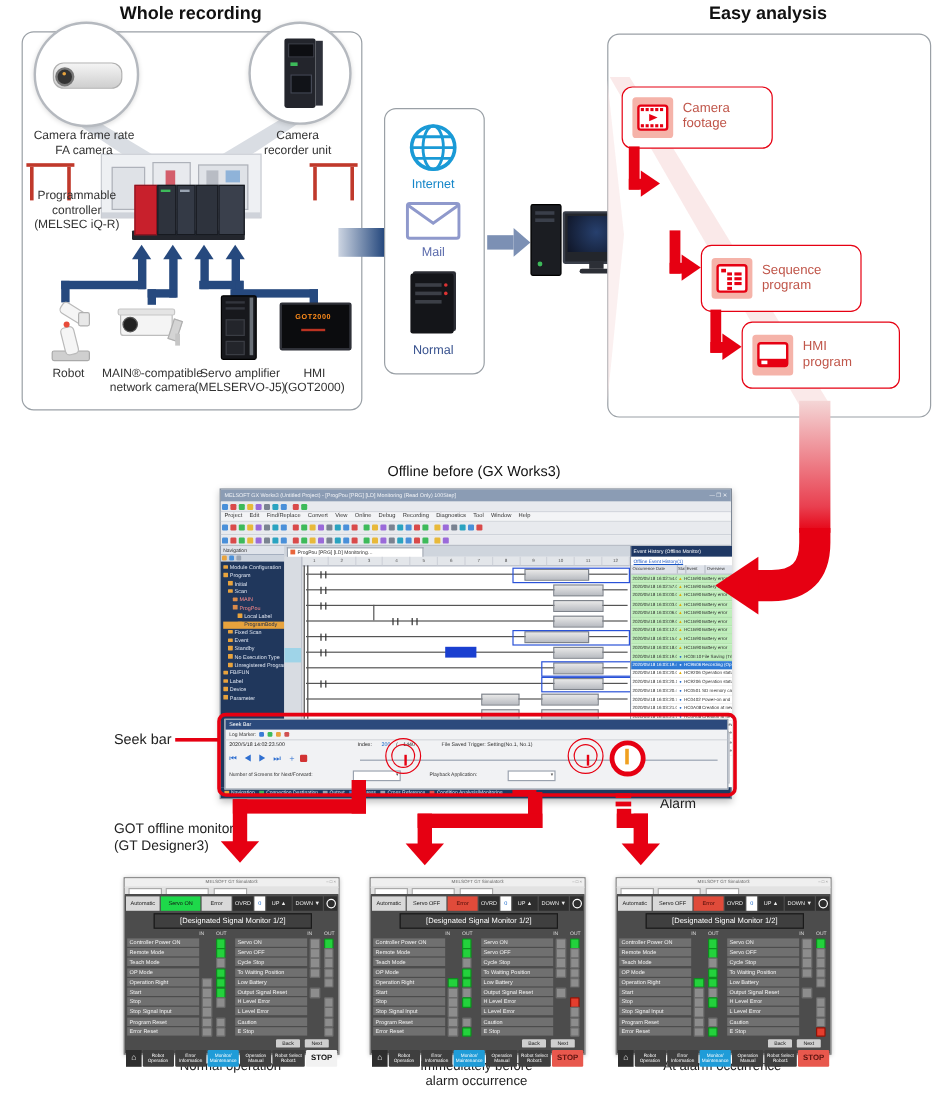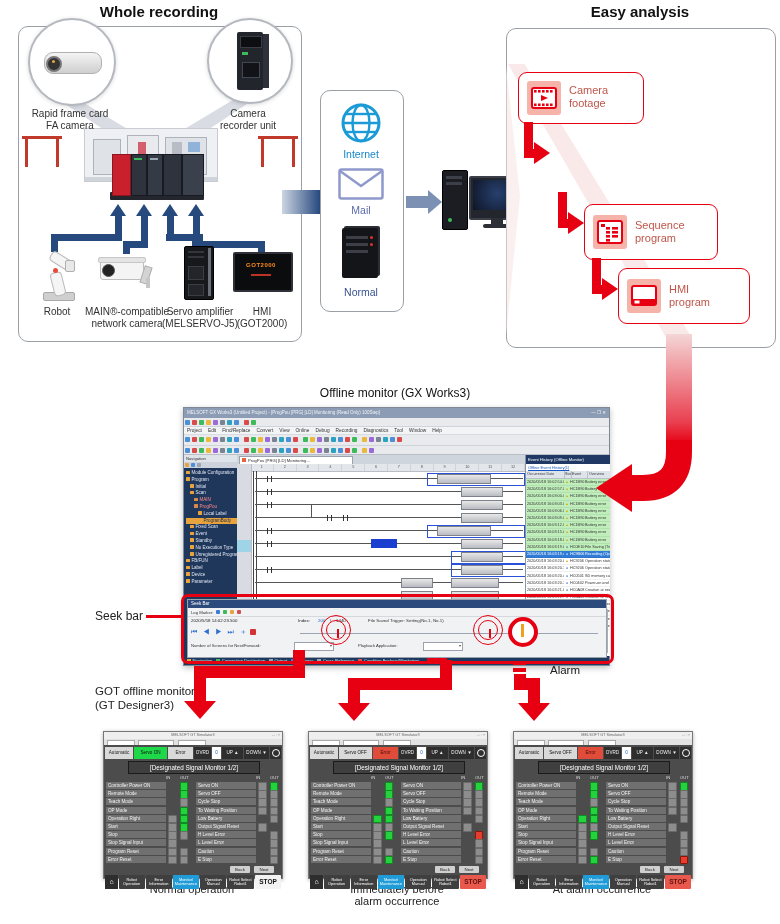--- a/index.html
+++ b/index.html
@@ -89,28 +89,33 @@
   </div>
   <div class="abs" style="left:207px;top:18px;width:82px;height:82px;border-radius:50%;background:#fff;border:2px solid #b5b9bf;box-shadow:0 1px 4px rgba(0,0,0,.15);overflow:hidden;z-index:1;">
     <div class="abs" style="left:28px;top:12px;width:26px;height:58px;background:#23252c;border-radius:2px;">
       <div class="abs" style="left:3px;top:4px;width:20px;height:10px;background:#0d0e12;border:1px solid #3a3d46;"></div>
       <div class="abs" style="left:5px;top:20px;width:6px;height:3px;background:#3dba5a;"></div>
       <div class="abs" style="left:5px;top:30px;width:16px;height:14px;background:#111318;border:1px solid #444855;"></div>
     </div>
     <div class="abs" style="left:54px;top:14px;width:6px;height:54px;background:#2e313a;"></div>
   </div>
   <div class="abs ctr" style="left:10px;top:108px;width:120px;font-size:10px;line-height:12px;z-index:1;">
-    <div>Rapid frame card</div>
+    <div>Camera frame rate</div>
     <div>FA camera</div>
   </div>
   <div class="abs ctr" style="left:188px;top:108px;width:120px;font-size:10px;line-height:12px;z-index:1;">
     <div>Camera</div>
     <div>recorder unit</div>
   </div>
 
+  <div class="abs ctr" style="left:18px;top:158px;width:92px;font-size:10px;line-height:12px;">
+    <div>Programmable</div>
+    <div>controller</div>
+    <div>(MELSEC iQ-R)</div>
+  </div>
   <div class="abs" style="left:110px;top:152px;width:94px;height:50px;">
     <div class="abs" style="left:0;top:40px;width:94px;height:8px;background:#23262d;border-radius:1px;"></div>
     <div class="abs" style="left:2px;top:2px;width:17px;height:40px;background:#c8202c;border:1px solid #8f1420;"></div>
     <div class="abs" style="left:21px;top:2px;width:14px;height:40px;background:#2e333d;border:1px solid #171a20;"></div>
     <div class="abs" style="left:37px;top:2px;width:14px;height:40px;background:#343a46;border:1px solid #171a20;"></div>
     <div class="abs" style="left:53px;top:2px;width:17px;height:40px;background:#2e333d;border:1px solid #171a20;"></div>
     <div class="abs" style="left:72px;top:2px;width:20px;height:40px;background:#3a404c;border:1px solid #171a20;"></div>
     <div class="abs" style="left:24px;top:6px;width:8px;height:2px;background:#3dba5a;"></div>
     <div class="abs" style="left:40px;top:6px;width:8px;height:2px;background:#9aa4b2;"></div>
   </div>
@@ -292,21 +297,21 @@
         <div>program</div>
       </div>
   </div>
 
   <div class="abs" style="left:666px;top:334px;width:26px;height:110px;background:linear-gradient(#f4d6d6,#e94050 80%,#e60012);z-index:3;"></div>
   <svg class="abs" style="left:596px;top:440px;z-index:3;" width="100" height="80" viewBox="0 0 100 80">
     <path d="M83,0 V12 Q83,48 47,48 H34" fill="none" stroke="#e60012" stroke-width="26"></path>
     <polygon points="36,24 36,72 0,48" fill="#e60012"></polygon>
   </svg>
 
-  <div class="abs ctr" style="left:245px;top:386px;width:300px;font-size:12px;color:#111;">Offline monitor (GX Works3)</div>
+  <div class="abs ctr" style="left:245px;top:386px;width:300px;font-size:12px;color:#111;">Offline before (GX Works3)</div>
 
   <div id="gx">
     <div class="gx-titlebar">
       <span>MELSOFT GX Works3 (Untitled Project) - [ProgPou [PRG] [LD] Monitoring (Read Only) 100Step]</span>
       <span class="abs" style="right:3px;top:0;">—  ❐  ✕</span>
     </div>
     <div class="gx-row" style="top:10px;height:9px;background:#e8eaee;border-bottom:.5px solid #cfd3da;" id="gx-qat"><span class="tbicon" style="background: rgb(74, 144, 217);"></span><span class="tbicon" style="background: rgb(217, 74, 74);"></span><span class="tbicon" style="background: rgb(61, 186, 90);"></span><span class="tbicon" style="background: rgb(232, 185, 58);"></span><span class="tbicon" style="background: rgb(154, 106, 217);"></span><span class="tbicon" style="background: rgb(122, 131, 145);"></span><span class="tbicon" style="background: rgb(42, 163, 192);"></span><span class="tbicon" style="background: rgb(74, 144, 217); margin-right: 4px;"></span><span class="tbicon" style="background: rgb(217, 74, 74);"></span><span class="tbicon" style="background: rgb(61, 186, 90);"></span></div>
     <div class="gx-row" style="top:19px;height:8px;background:#f3f4f6;border-bottom:.5px solid #d8dbe0;" id="gx-menu"><span class="menu-item">Project</span><span class="menu-item">Edit</span><span class="menu-item">Find/Replace</span><span class="menu-item">Convert</span><span class="menu-item">View</span><span class="menu-item">Online</span><span class="menu-item">Debug</span><span class="menu-item">Recording</span><span class="menu-item">Diagnostics</span><span class="menu-item">Tool</span><span class="menu-item">Window</span><span class="menu-item">Help</span></div>
     <div class="gx-row" style="top:27px;height:11px;background:#e8eaee;border-bottom:.5px solid #cfd3da;" id="gx-tb1"><span class="tbicon" style="background: rgb(74, 144, 217);"></span><span class="tbicon" style="background: rgb(217, 74, 74);"></span><span class="tbicon" style="background: rgb(61, 186, 90);"></span><span class="tbicon" style="background: rgb(232, 185, 58);"></span><span class="tbicon" style="background: rgb(154, 106, 217);"></span><span class="tbicon" style="background: rgb(122, 131, 145);"></span><span class="tbicon" style="background: rgb(42, 163, 192);"></span><span class="tbicon" style="background: rgb(74, 144, 217); margin-right: 4px;"></span><span class="tbicon" style="background: rgb(217, 74, 74);"></span><span class="tbicon" style="background: rgb(61, 186, 90);"></span><span class="tbicon" style="background: rgb(232, 185, 58);"></span><span class="tbicon" style="background: rgb(154, 106, 217);"></span><span class="tbicon" style="background: rgb(122, 131, 145);"></span><span class="tbicon" style="background: rgb(42, 163, 192);"></span><span class="tbicon" style="background: rgb(74, 144, 217);"></span><span class="tbicon" style="background: rgb(217, 74, 74); margin-right: 4px;"></span><span class="tbicon" style="background: rgb(61, 186, 90);"></span><span class="tbicon" style="background: rgb(232, 185, 58);"></span><span class="tbicon" style="background: rgb(154, 106, 217);"></span><span class="tbicon" style="background: rgb(122, 131, 145);"></span><span class="tbicon" style="background: rgb(42, 163, 192);"></span><span class="tbicon" style="background: rgb(74, 144, 217);"></span><span class="tbicon" style="background: rgb(217, 74, 74);"></span><span class="tbicon" style="background: rgb(61, 186, 90); margin-right: 4px;"></span><span class="tbicon" style="background: rgb(232, 185, 58);"></span><span class="tbicon" style="background: rgb(154, 106, 217);"></span><span class="tbicon" style="background: rgb(122, 131, 145);"></span><span class="tbicon" style="background: rgb(42, 163, 192);"></span><span class="tbicon" style="background: rgb(74, 144, 217);"></span><span class="tbicon" style="background: rgb(217, 74, 74);"></span></div>
     <div class="gx-row" style="top:38px;height:9px;background:#e8eaee;border-bottom:1px solid #b9bec7;" id="gx-tb2"><span class="tbicon" style="background: rgb(74, 144, 217);"></span><span class="tbicon" style="background: rgb(217, 74, 74);"></span><span class="tbicon" style="background: rgb(61, 186, 90);"></span><span class="tbicon" style="background: rgb(232, 185, 58);"></span><span class="tbicon" style="background: rgb(154, 106, 217);"></span><span class="tbicon" style="background: rgb(122, 131, 145);"></span><span class="tbicon" style="background: rgb(42, 163, 192);"></span><span class="tbicon" style="background: rgb(74, 144, 217); margin-right: 4px;"></span><span class="tbicon" style="background: rgb(217, 74, 74);"></span><span class="tbicon" style="background: rgb(61, 186, 90);"></span><span class="tbicon" style="background: rgb(232, 185, 58);"></span><span class="tbicon" style="background: rgb(154, 106, 217);"></span><span class="tbicon" style="background: rgb(122, 131, 145);"></span><span class="tbicon" style="background: rgb(42, 163, 192);"></span><span class="tbicon" style="background: rgb(74, 144, 217);"></span><span class="tbicon" style="background: rgb(217, 74, 74); margin-right: 4px;"></span><span class="tbicon" style="background: rgb(61, 186, 90);"></span><span class="tbicon" style="background: rgb(232, 185, 58);"></span><span class="tbicon" style="background: rgb(154, 106, 217);"></span><span class="tbicon" style="background: rgb(122, 131, 145);"></span><span class="tbicon" style="background: rgb(42, 163, 192);"></span><span class="tbicon" style="background: rgb(74, 144, 217);"></span><span class="tbicon" style="background: rgb(217, 74, 74);"></span><span class="tbicon" style="background: rgb(61, 186, 90); margin-right: 4px;"></span><span class="tbicon" style="background: rgb(232, 185, 58);"></span><span class="tbicon" style="background: rgb(154, 106, 217);"></span></div>

